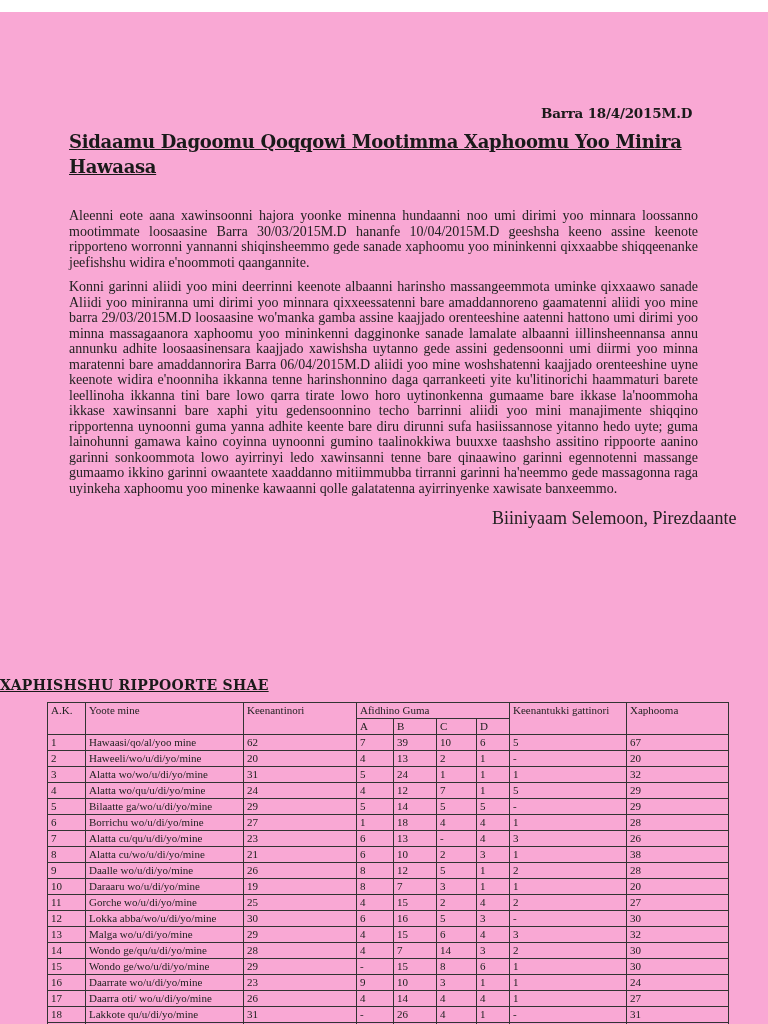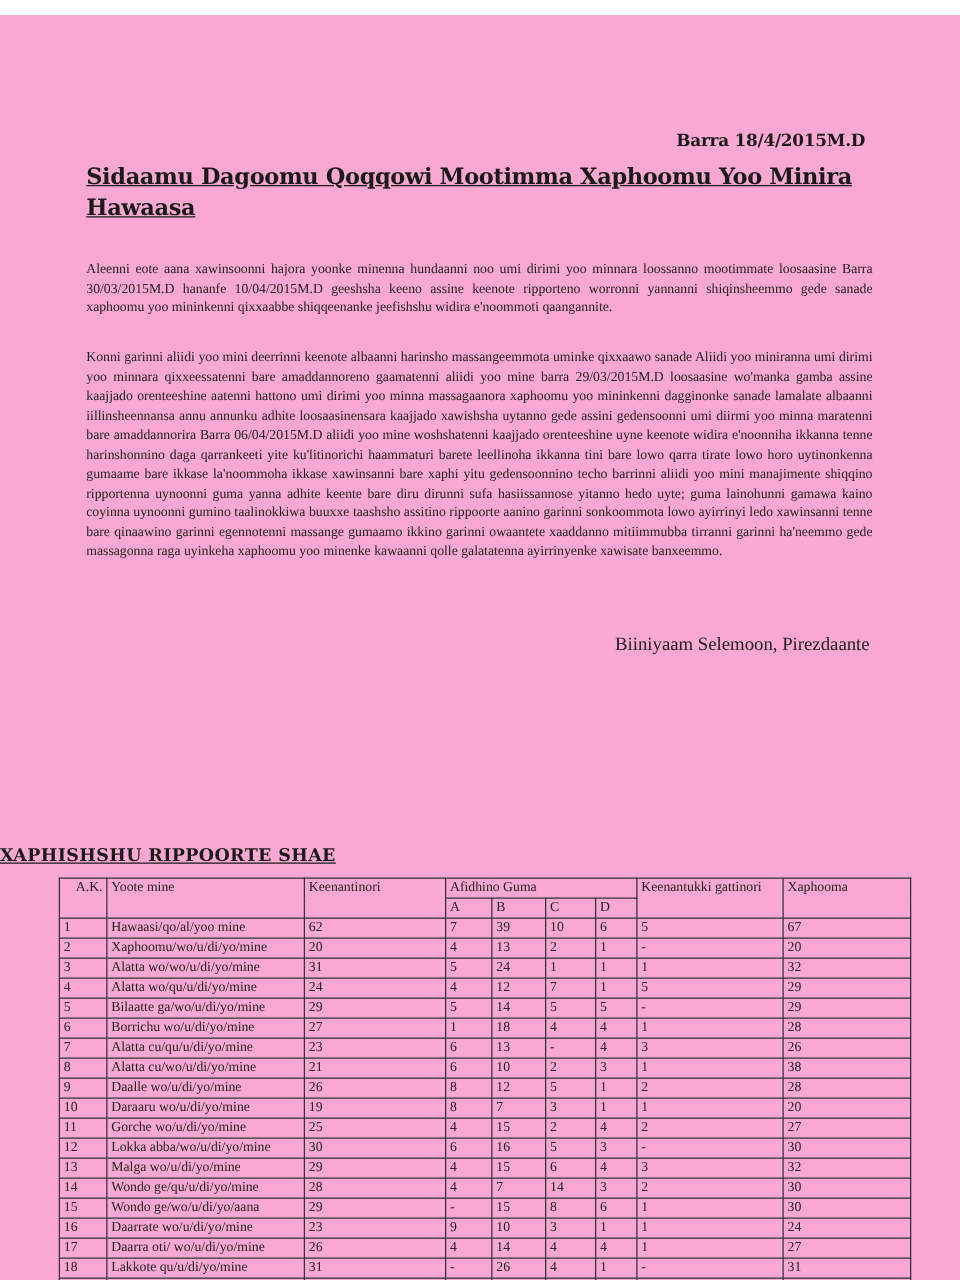--- a/index.html
+++ b/index.html
@@ -6,35 +6,35 @@
   body { width:768px; height:1024px; overflow:hidden; position:relative;
          font-family:"Liberation Serif","DejaVu Serif",serif; color:#1a1a1a; }
   .page { position:absolute; left:0; top:12px; width:768px; height:1024px; background:#f9a8d4; }
   .date { position:absolute; top:93px; left:541px; font-weight:bold; font-size:13.5px;
           font-family:"DejaVu Serif",serif; letter-spacing:-0.2px; }
   .hd { position:absolute; left:69px; font-weight:bold; font-size:18px;
         font-family:"DejaVu Serif",serif; text-decoration:underline; letter-spacing:-0.3px; white-space:nowrap; }
   .hd1 { top:119px; }
   .hd2 { top:144px; }
   .hd3 { top:169px; }
-  .para { position:absolute; left:69px; width:629px; font-size:11px; line-height:15.5px;
+  .para { position:absolute; left:69px; width:629px; font-size:14px; line-height:15.5px;
           text-align:justify; font-family:"Liberation Serif",serif; color:#222; }
   .p1 { top:196px; }
   .p2 { top:267px; }
-  .sig { position:absolute; left:492px; top:496px; font-size:15px; color:#222;
+  .sig { position:absolute; left:492px; top:496px; font-size:18px; color:#222;
          font-family:"Liberation Serif",serif; white-space:nowrap; }
   .ttitle { position:absolute; left:0; width:768px; top:665px; text-align:left;
             font-weight:bold; font-size:14px; font-family:"DejaVu Serif",serif;
             text-decoration:underline; letter-spacing:0.3px; }
   table.rep { position:absolute; left:47px; top:690px; border-collapse:collapse;
               font-family:"Liberation Serif",serif; font-size:11px; color:#222; }
   table.rep td { border:1.3px solid #333; padding:0 3px; height:15px; line-height:14px;
                  vertical-align:top; white-space:nowrap; overflow:hidden; }
   table.rep td.c { text-align:left; }
-  .col-ak { width:31px;text-align:right; } .col-name { width:151px; } .col-k { width:106px; }
+  .col-ak { width:31px; } .col-name { width:151px; } .col-k { width:106px; }
   .col-a { width:30px; } .col-b { width:36px; } .col-c { width:33px; } .col-d { width:26px; }
   .col-kg { width:110px; } .col-x { width:95px; }
 </style>
 </head>
 <body>
 
 <div class="page">
   <div class="date">Barra 18/4/2015M.D</div>
   <div class="hd hd1">Sidaamu Dagoomu Qoqqowi Mootimma Xaphoomu Yoo Minira</div>
   <div class="hd hd2">Hawaasa</div>
@@ -68,21 +68,21 @@
           <td>62</td>
           <td>7</td>
           <td>39</td>
           <td>10</td>
           <td>6</td>
           <td>5</td>
           <td>67</td>
         </tr>
         <tr>
           <td>2</td>
-          <td>Xaphoomu/wo/u/di/yo/mine</td>
+          <td>Haweeli/wo/u/di/yo/mine</td>
           <td>20</td>
           <td>4</td>
           <td>13</td>
           <td>2</td>
           <td>1</td>
           <td>-</td>
           <td>20</td>
         </tr>
         <tr>
           <td>3</td>
@@ -211,21 +211,21 @@
           <td>28</td>
           <td>4</td>
           <td>7</td>
           <td>14</td>
           <td>3</td>
           <td>2</td>
           <td>30</td>
         </tr>
         <tr>
           <td>15</td>
-          <td>Wondo ge/wo/u/di/yo/aana</td>
+          <td>Wondo ge/wo/u/di/yo/mine</td>
           <td>29</td>
           <td>-</td>
           <td>15</td>
           <td>8</td>
           <td>6</td>
           <td>1</td>
           <td>30</td>
         </tr>
         <tr>
           <td>16</td>

